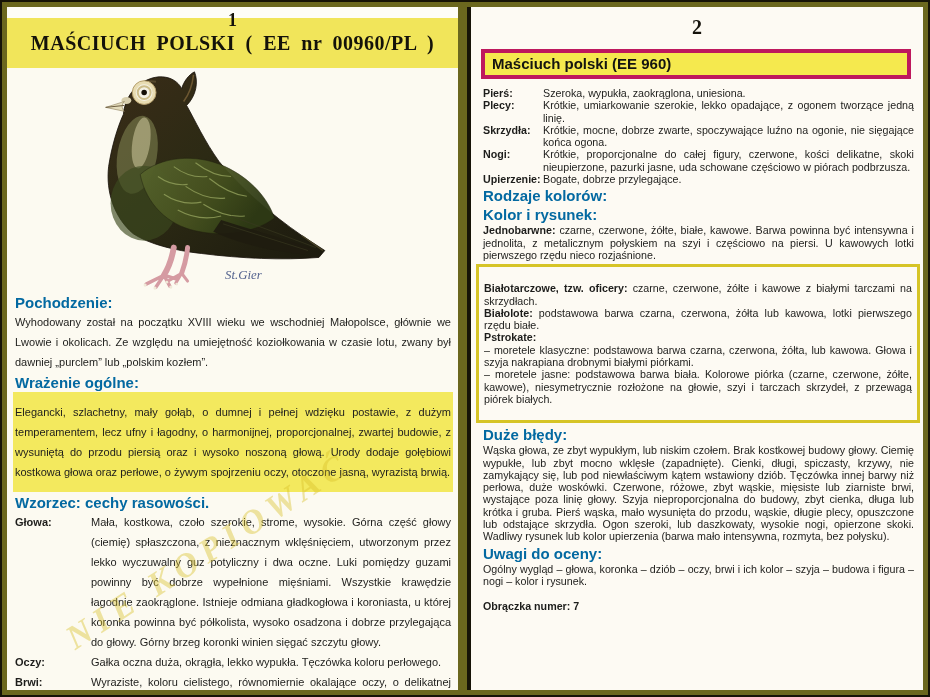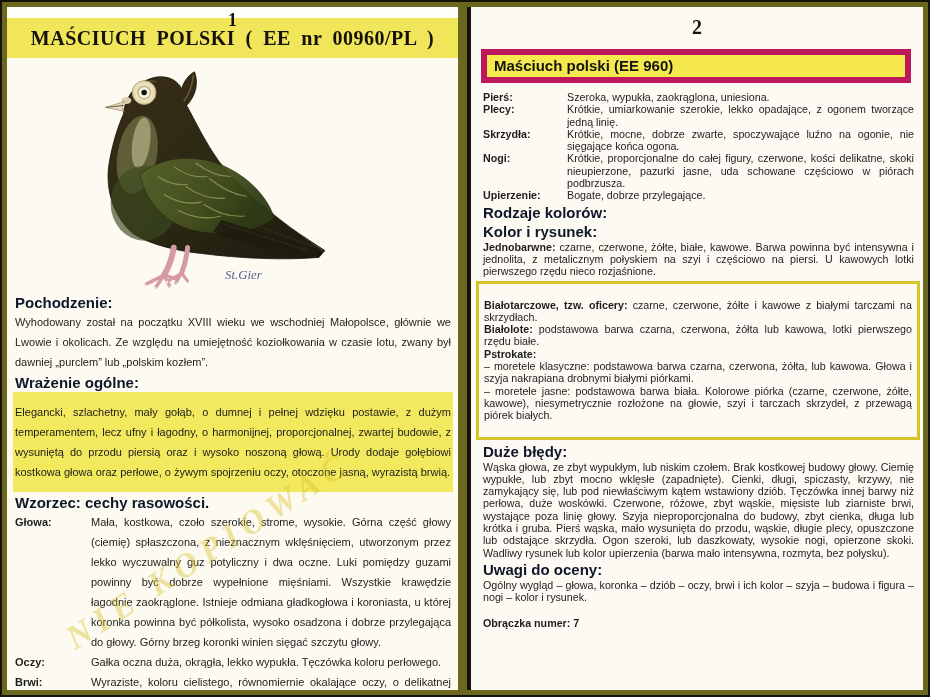--- a/index.html
+++ b/index.html
@@ -11,57 +11,57 @@
   }
   .page{height:683px;background:#fcfaf1;overflow:hidden;position:relative;box-sizing:border-box;}
   .page-left{width:451px;}
   .spine{width:13px;background:linear-gradient(to right,#6b671e 0 9px,#161307 9px 13px);}
   .page-right{flex:1;background:#fdfaf3;}
 
   
   .pl-head{position:relative;height:51px;}
   .white-strip{height:11px;background:#fefdf8;}
   .title-band{
-    height:40px;background:#f1e55a;display:flex;align-items:center;justify-content:center;
+    height:50px;background:#f1e55a;display:flex;align-items:center;justify-content:center;
     font-family:"Liberation Serif",serif;font-weight:700;font-size:20px;
     letter-spacing:0.5px;word-spacing:5px;color:#14120a;
   }
   .page-num-left{
     position:absolute;top:3px;left:0;width:100%;text-align:center;z-index:3;
     font-family:"Liberation Serif",serif;font-weight:700;font-size:18px;color:#14120a;
   }
   
   .fig{height:234px;position:relative;}
   .fig svg{position:absolute;left:66px;top:2px;}
   
   .watermark{
     position:absolute;left:52px;top:618px;z-index:2;pointer-events:none;
     transform:rotate(-33deg);transform-origin:0 0;
     font-family:"Liberation Serif",serif;font-style:italic;font-weight:700;
     font-size:34px;letter-spacing:7px;color:rgba(216,192,44,0.42);white-space:nowrap;
   }
   
   .content-left{padding:0 7px 0 8px;position:relative;z-index:1;}
   .content-right{padding:0 9px 0 12px;}
-  h2.sec{font-size:15px;margin:2px 0 1px;color:#0f172a;}
+  h2.sec{font-size:15px;margin:2px 0 1px;color:#0369a1;}
   .body{font-size:11px;line-height:20px;text-align:justify;margin:0;}
   .page-right .body{font-size:10.7px;line-height:12.3px;}
   .hl{background:#f3e95e;padding:10px 2px;margin:1px -2px 1px;}
   .spec-row{display:flex;}
   .spec-row .lbl{font-weight:700;flex:none;}
   .page-left .spec-row .lbl{width:76px;}
-  .page-right .spec-row .lbl{width:84px;}
+  .page-right .spec-row .lbl{width:60px;}
   .spec-row .val{flex:1;text-align:justify;}
   
   .page-num-right{
     text-align:center;font-family:"Liberation Serif",serif;font-weight:700;
     font-size:20px;padding-top:9px;color:#14120a;
   }
   .breed-box{
-    margin:10px 12px 8px 10px;border:6px solid #be185d;background:#f5e94e;
+    margin:10px 12px 8px 10px;border:4px solid #be185d;background:#f5e94e;
     font-weight:700;font-size:15px;padding:2px 7px 3px;color:#141410;
   }
   .color-box{
     border:3px solid #d6c426;padding:15px 5px;margin:3px -6px 3px -7px;
   }
   .pstro{font-weight:700;}
   .obraczka{font-weight:700;font-size:11.5px;margin-top:13px;}
 </style>
 </head>
 <body>

